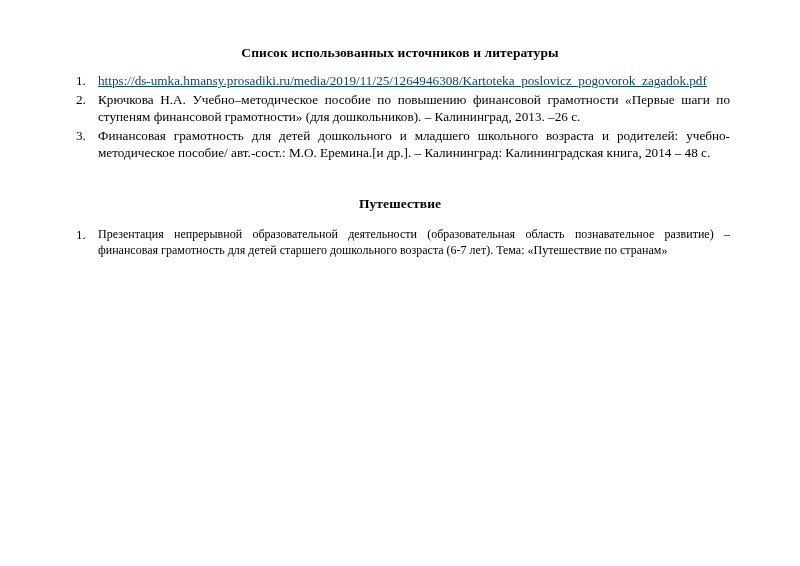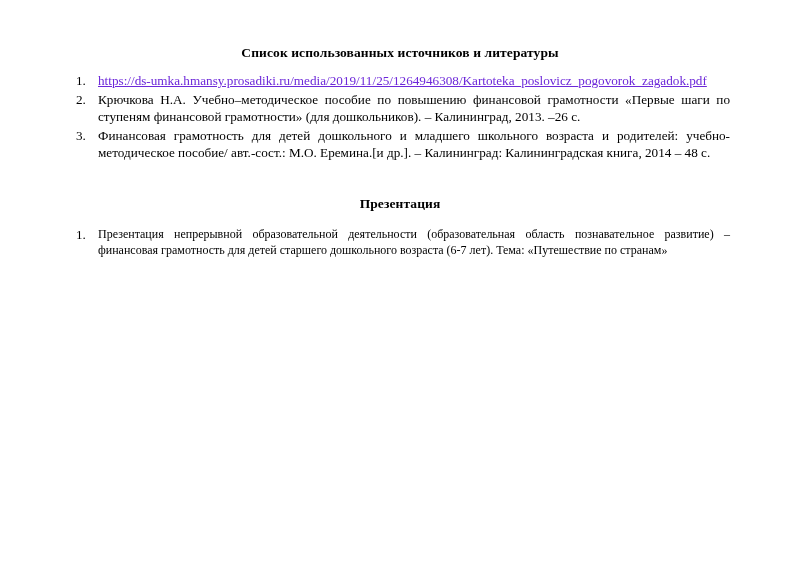--- a/index.html
+++ b/index.html
@@ -51,21 +51,21 @@
   ol.ref-list > li::before {
     content: counter(refnum) ".";
     position: absolute;
     left: 6px;
     top: 0;
     width: 18px;
     text-align: left;
     font-size: 13.2px;
   }
   .ref-link {
-    color: #6d28d9;
+    color: #0c4a6e;
     text-decoration: underline;
     font-size: 13.2px;
     word-break: break-all;
   }
   .ref-text {
     display: inline;
     margin-top: 30px;
   }
   ol.appendix-list {
     list-style: none;
@@ -102,21 +102,21 @@
       <a class="ref-link" href="#">https://ds-umka.hmansy.prosadiki.ru/media/2019/11/25/1264946308/Kartoteka_poslovicz_pogovorok_zagadok.pdf</a>
     </li>
     <li>
       <span class="ref-text">Крючкова Н.А. Учебно–методическое пособие по повышению финансовой грамотности «Первые шаги по ступеням финансовой грамотности» (для дошкольников). – Калининград, 2013. –26 с.</span>
     </li>
     <li>
       <span class="ref-text">Финансовая грамотность для детей дошкольного и младшего школьного возраста и родителей: учебно-методическое пособие/ авт.-сост.: М.О. Еремина.[и др.]. – Калининград: Калининградская книга, 2014 – 48 с.</span>
     </li>
   </ol>
 
-  <h1 class="section-title appendix">Презентация</h1>
+  <h1 class="section-title appendix">Путешествие</h1>
 
   <ol class="appendix-list">
     <li>
       <span class="ref-text">Презентация непрерывной образовательной деятельности (образовательная область познавательное развитие) – финансовая грамотность для детей старшего дошкольного возраста (6-7 лет).  Тема: «Путешествие по странам»</span>
     </li>
   </ol>
 
 </div>
 
 </body></html>

